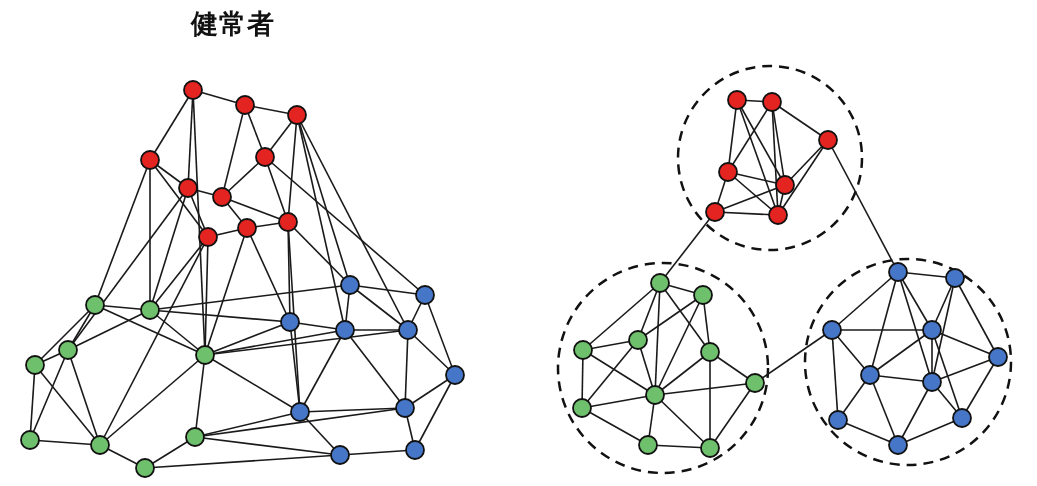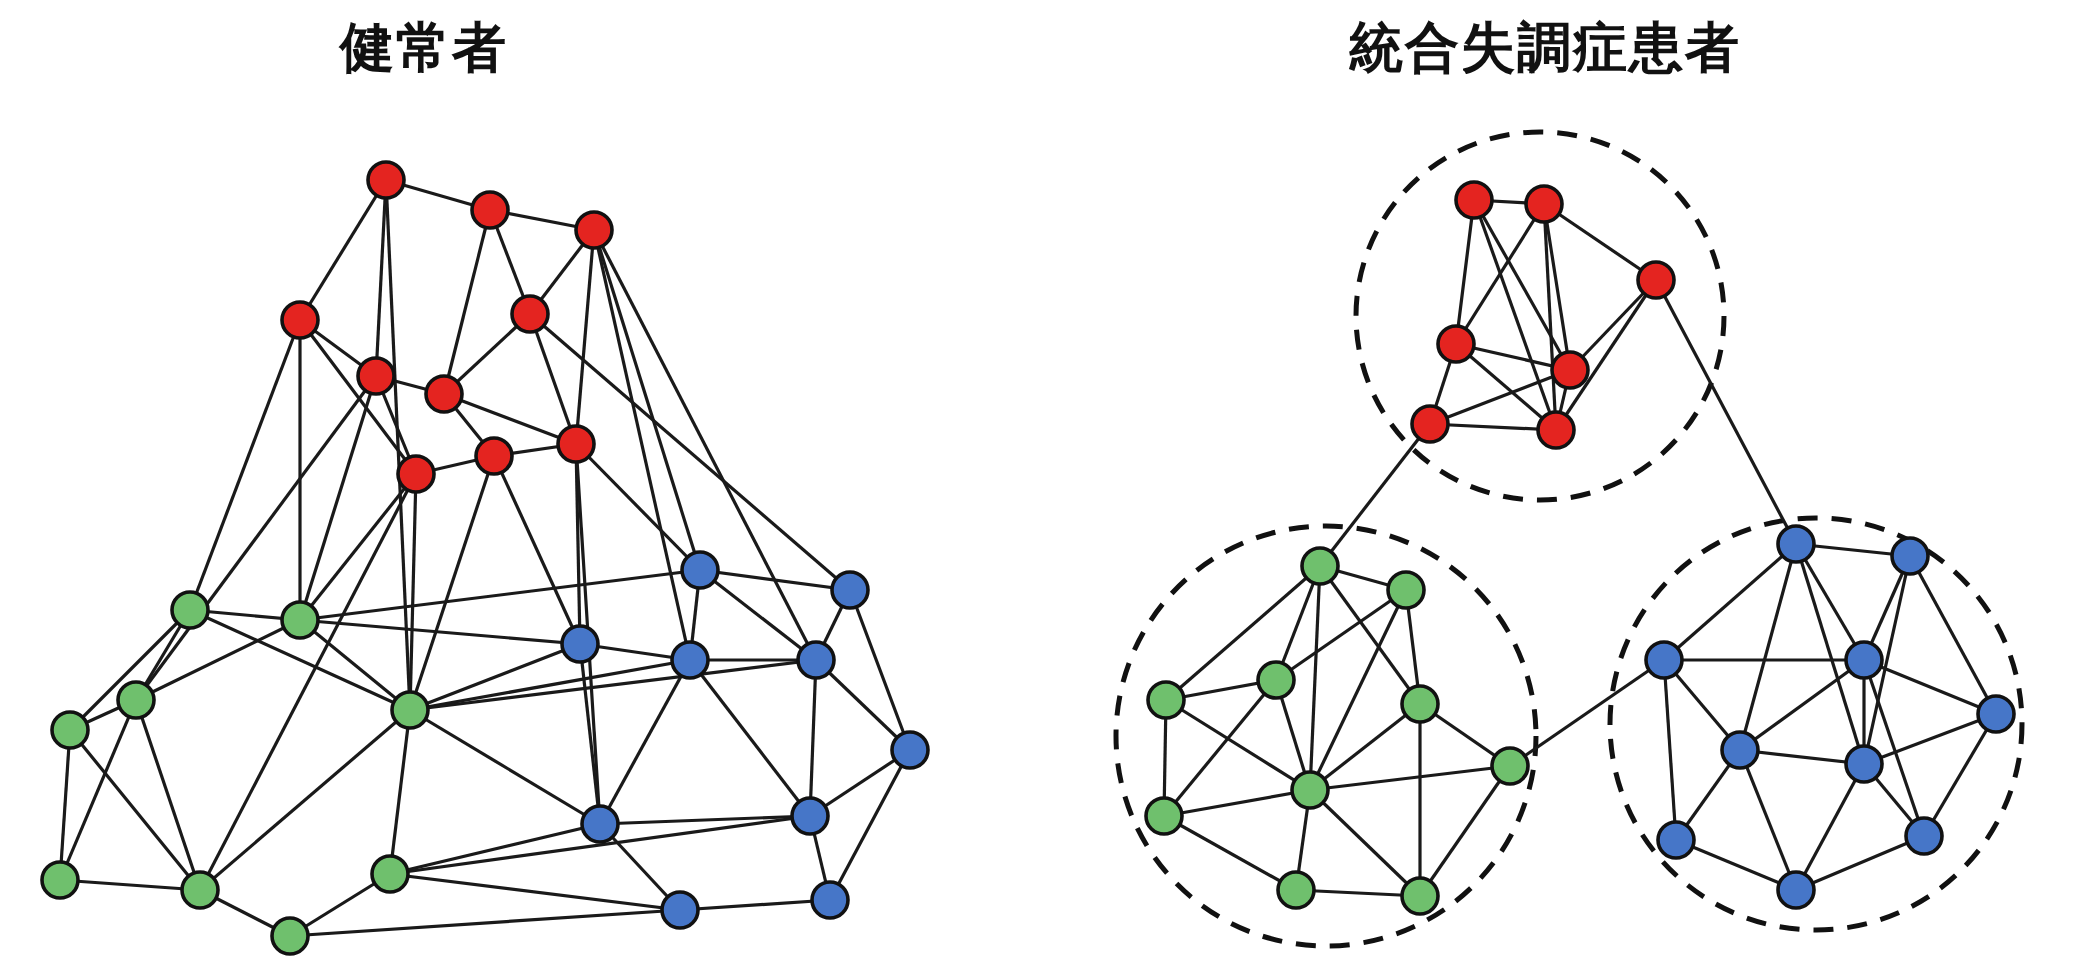--- a/index.html
+++ b/index.html
@@ -18,34 +18,33 @@
   .panel-title {
     position: absolute;
     top: 6px;
     font-size: 27px;
     font-weight: bold;
     color: #111111;
     text-align: center;
     letter-spacing: 1px;
     user-select: none;
   }
-  .title-left  { left: 97px; width: 230px; }
+  .title-left  { left: 118px; width: 230px; }
   .title-right { left: 605px; width: 335px; }
   svg.net-canvas {
     position: absolute;
     left: 0;
     top: 0;
   }
 </style>
 </head>
 <body>
 
 <div class="figure">
   <div class="panel-title title-left">健常者</div>
-  <div class="panel-title title-right">統合失調症患者</div>
   <svg class="net-canvas" width="1037" height="486" viewBox="0 0 1037 486">
       <g>
         <line x1="193" y1="90" x2="245" y2="105" stroke="#1a1a1a" stroke-width="1.6"></line>
         <line x1="245" y1="105" x2="297" y2="115" stroke="#1a1a1a" stroke-width="1.6"></line>
         <line x1="193" y1="90" x2="150" y2="160" stroke="#1a1a1a" stroke-width="1.6"></line>
         <line x1="193" y1="90" x2="188" y2="188" stroke="#1a1a1a" stroke-width="1.6"></line>
         <line x1="150" y1="160" x2="188" y2="188" stroke="#1a1a1a" stroke-width="1.6"></line>
         <line x1="188" y1="188" x2="222" y2="197" stroke="#1a1a1a" stroke-width="1.6"></line>
         <line x1="222" y1="197" x2="265" y2="157" stroke="#1a1a1a" stroke-width="1.6"></line>
         <line x1="245" y1="105" x2="265" y2="157" stroke="#1a1a1a" stroke-width="1.6"></line>

